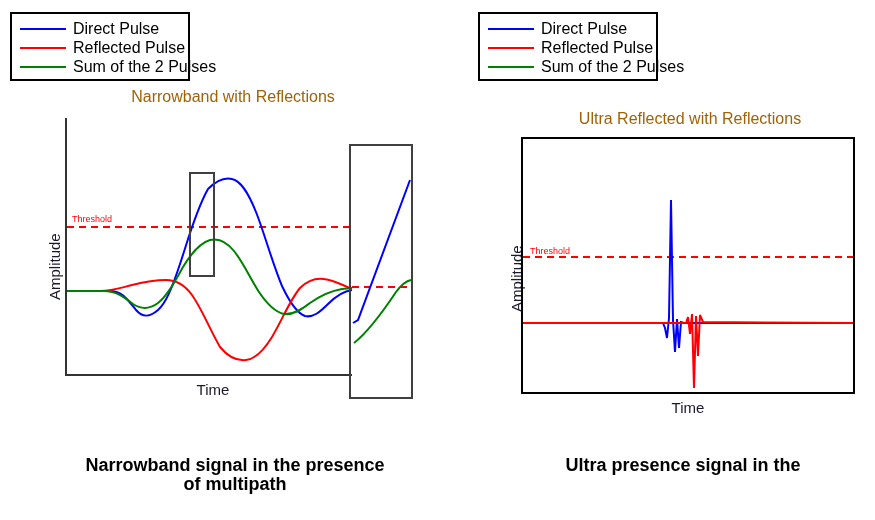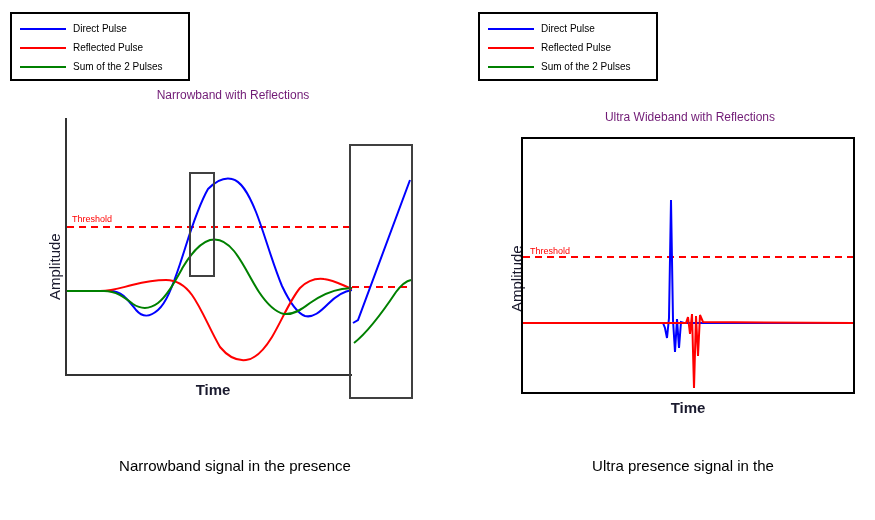--- a/index.html
+++ b/index.html
@@ -33,58 +33,57 @@
     width: 46px;
     height: 0;
     border-top: 2px solid #000;
     margin-right: 7px;
     flex: 0 0 auto;
   }
   .legend-swatch.blue  { border-top-color: #0000ff; }
   .legend-swatch.red   { border-top-color: #ff0000; }
   .legend-swatch.green { border-top-color: #008000; }
   .legend-label {
-    font-size: 10px;
+    font-size: 16px;
     color: #000000;
     white-space: nowrap;
     line-height: 14px;
   }
 
   
   .chart-title {
     position: absolute;
-    font-size: 12px;
-    color: #701a75;
+    font-size: 16px;
+    color: #a16207;
     white-space: nowrap;
     text-align: center;
   }
 
   
   .axis-label-x {
     position: absolute;
     font-size: 15px;
     color: #1a1a2e;
     text-align: center;
     white-space: nowrap;
-    font-weight: bold;
   }
   .axis-label-y {
     position: absolute;
     font-size: 15px;
     color: #1a1a2e;
     white-space: nowrap;
     transform-origin: 0 0;
     transform: rotate(-90deg);
   }
 
   
   .caption {
     position: absolute;
-    font-size: 15px;
-    font-weight: normal;
+    font-size: 18px;
+    font-weight: bold;
     color: #000000;
     text-align: center;
     line-height: 19px;
   }
 
   svg { display: block; }
   .plot-svg { position: absolute; }
 </style>
 </head>
 <body>
@@ -176,23 +175,24 @@
   <path fill="none" stroke="#0000ff" stroke-width="2" d="M 353 323 L 358 320 L 410 180"></path>
 
   <path fill="none" stroke="#008000" stroke-width="2" d="M 354 343 C 368 332 384 310 396 292
            C 402 284 406 281 411 280"></path>
 </svg>
 
 <div style="position:absolute; left:72px; top:214px; font-size:9px; color:#ff0000;">Threshold</div>
 
 <div class="caption" style="left:60px; top:456px; width:350px;">
   <div>Narrowband signal in the presence</div>
-</div>
-
-<div class="chart-title" style="left:550px; top:110px; width:280px;">Ultra Wideband with Reflections</div>
+  <div>of multipath</div>
+</div>
+
+<div class="chart-title" style="left:550px; top:110px; width:280px;">Ultra Reflected with Reflections</div>
 
 <div class="axis-label-y" style="left:508px; top:312px;">Amplitude</div>
 
 <div class="axis-label-x" style="left:643px; top:399px; width:90px;">Time</div>
 
 <svg class="plot-svg" style="left:460px; top:0px;" width="415" height="420" viewBox="0 0 415 420">
 
   <rect x="62" y="138" width="332" height="255" fill="none" stroke="#000000" stroke-width="2"></rect>
 
   <line x1="63" y1="257" x2="393" y2="257" stroke="#ff0000" stroke-width="2" stroke-dasharray="7,5"></line>

